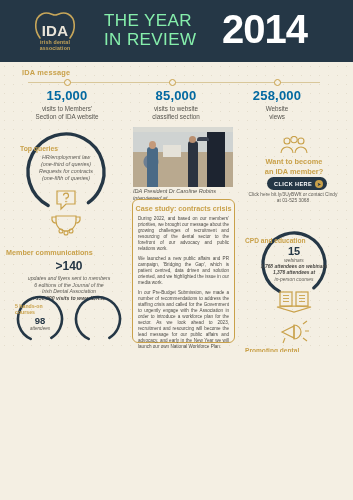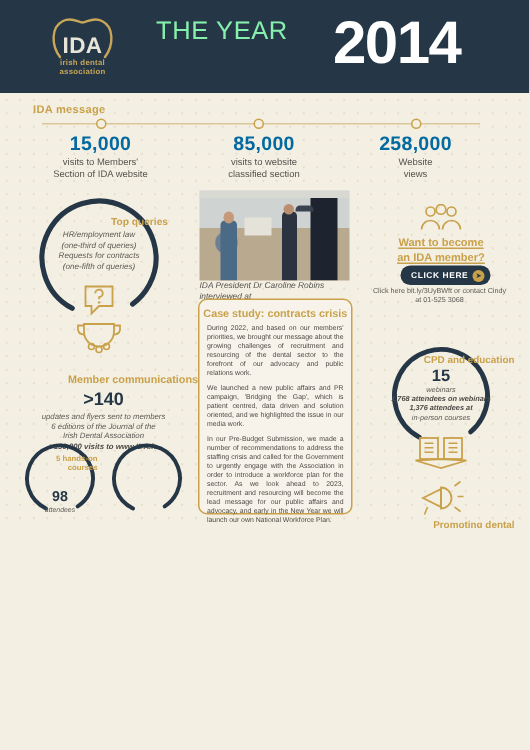--- a/index.html
+++ b/index.html
@@ -27,21 +27,21 @@
   
   .sec-label{position:absolute;color:#c9a14a;font-weight:bold;font-size:7.4px;letter-spacing:.2px;}
   .rule{position:absolute;height:1px;background:#d9c79a;}
   .node{position:absolute;width:5px;height:5px;border-radius:50%;
         background:#f4efe3;border:1px solid #c9a14a;}
   .stat{position:absolute;text-align:center;}
   .stat .big{color:#0369a1;font-size:13px;font-weight:bold;letter-spacing:.2px;}
   .stat .sub{color:#55534d;font-size:6.3px;line-height:8px;margin-top:2px;}
 
   
-  .gold-h{color:#c9a14a;font-weight:bold;text-align:right;}
+  .gold-h{color:#c9a14a;font-weight:bold;text-align:left;}
   .navy-v{color:#253746;font-weight:bold;text-align:center;}
   .note{color:#5d5b55;text-align:center;}
   .ital{font-style:italic;}
 
   
   .ring{position:absolute;}
 
   
   .photo-conf{position:absolute;left:133px;top:127px;width:100px;height:60px;
       background:
@@ -101,20 +101,21 @@
       <svg width="58" height="46" viewBox="0 0 58 46">
         <path d="M14 30 C8 22 8 10 16 6 C22 3 26 7 29 7 C32 7 36 3 42 6 C50 10 50 22 44 30" fill="none" stroke="#c7a65a" stroke-width="1.6" stroke-linecap="round"></path>
       </svg>
       <div class="lname">IDA</div>
       <div class="lsub">
         <div>irish dental association</div>
       </div>
     </div>
     <div class="hdr-title">
       <div>THE YEAR</div>
+      <div>IN REVIEW</div>
     </div>
     <div class="hdr-year">2014</div>
   </div>
 
   <div class="sec-label" style="left:22px;top:68px;">IDA message</div>
   <div class="rule" style="left:28px;top:82px;width:292px;"></div>
   <div class="node" style="left:64px;top:79px;"></div>
   <div class="node" style="left:169px;top:79px;"></div>
   <div class="node" style="left:274px;top:79px;"></div>
 
@@ -177,21 +178,21 @@
   </div>
 
   <svg class="ring" style="left:15px;top:294px;" width="50" height="50" viewBox="0 0 50 50">
     <circle cx="25" cy="25" r="22" fill="none" stroke="#253746" stroke-width="2.6" stroke-linecap="round" stroke-dasharray="116 23" transform="rotate(115 25 25)"></circle>
   </svg>
   <div style="position:absolute;left:15px;top:303px;width:50px;">
     <div class="gold-h" style="font-size:5.2px;line-height:6px;">
       <div>5 hands-on</div>
       <div>courses</div>
     </div>
-    <div class="navy-v" style="font-size:9.5px;margin-top:11px;">98</div>
+    <div class="navy-v" style="font-size:9.5px;margin-top:0;">98</div>
     <div class="note ital" style="font-size:4.6px;">attendees</div>
   </div>
 
   <svg class="ring" style="left:73px;top:294px;" width="50" height="50" viewBox="0 0 50 50">
     <circle cx="25" cy="25" r="22" fill="none" stroke="#253746" stroke-width="2.6" stroke-linecap="round" stroke-dasharray="116 23" transform="rotate(115 25 25)"></circle>
   </svg>
 
   <div class="photo-conf">
     <div class="pc-fig" style="left:14px;top:20px;width:11px;height:40px;background:#4a6a86;"></div>
     <div class="pc-fig" style="left:16px;top:14px;width:7px;height:8px;border-radius:50%;background:#c59a7a;"></div>
@@ -213,21 +214,21 @@
     <p>We launched a new public affairs and PR campaign, 'Bridging the Gap', which is patient centred, data driven and solution oriented, and we highlighted the issue in our media work.</p>
     <p>In our Pre-Budget Submission, we made a number of recommendations to address the staffing crisis and called for the Government to urgently engage with the Association in order to introduce a workforce plan for the sector. As we look ahead to 2023, recruitment and resourcing will become the lead message for our public affairs and advocacy, and early in the New Year we will launch our own National Workforce Plan.</p>
   </div>
 
   <svg style="position:absolute;left:279px;top:136px;" width="30" height="18" viewBox="0 0 30 18">
     <circle cx="8" cy="5" r="3" fill="none" stroke="#c9a14a" stroke-width="1.1"></circle>
     <circle cx="15" cy="3.6" r="3.2" fill="none" stroke="#c9a14a" stroke-width="1.1"></circle>
     <circle cx="22" cy="5" r="3" fill="none" stroke="#c9a14a" stroke-width="1.1"></circle>
     <path d="M2 17 a6 6 0 0 1 12 0 M16 17 a6 6 0 0 1 12 0" fill="none" stroke="#c9a14a" stroke-width="1.1"></path>
   </svg>
-  <div class="cta-h" style="left:239px;top:157px;text-decoration:underline;">
+  <div class="cta-h" style="left:239px;top:157px;">
     <div>Want to become</div>
     <div>an IDA member?</div>
   </div>
   <div class="btn" style="left:267px;top:177px;">
     <span>CLICK HERE</span>
     <div class="circ">➤</div>
   </div>
   <div class="note" style="position:absolute;left:234px;top:192px;width:118px;font-size:4.8px;line-height:6px;">
     <div>Click here bit.ly/3UyBWft or contact Cindy</div>
     <div>at 01-525 3068</div>

